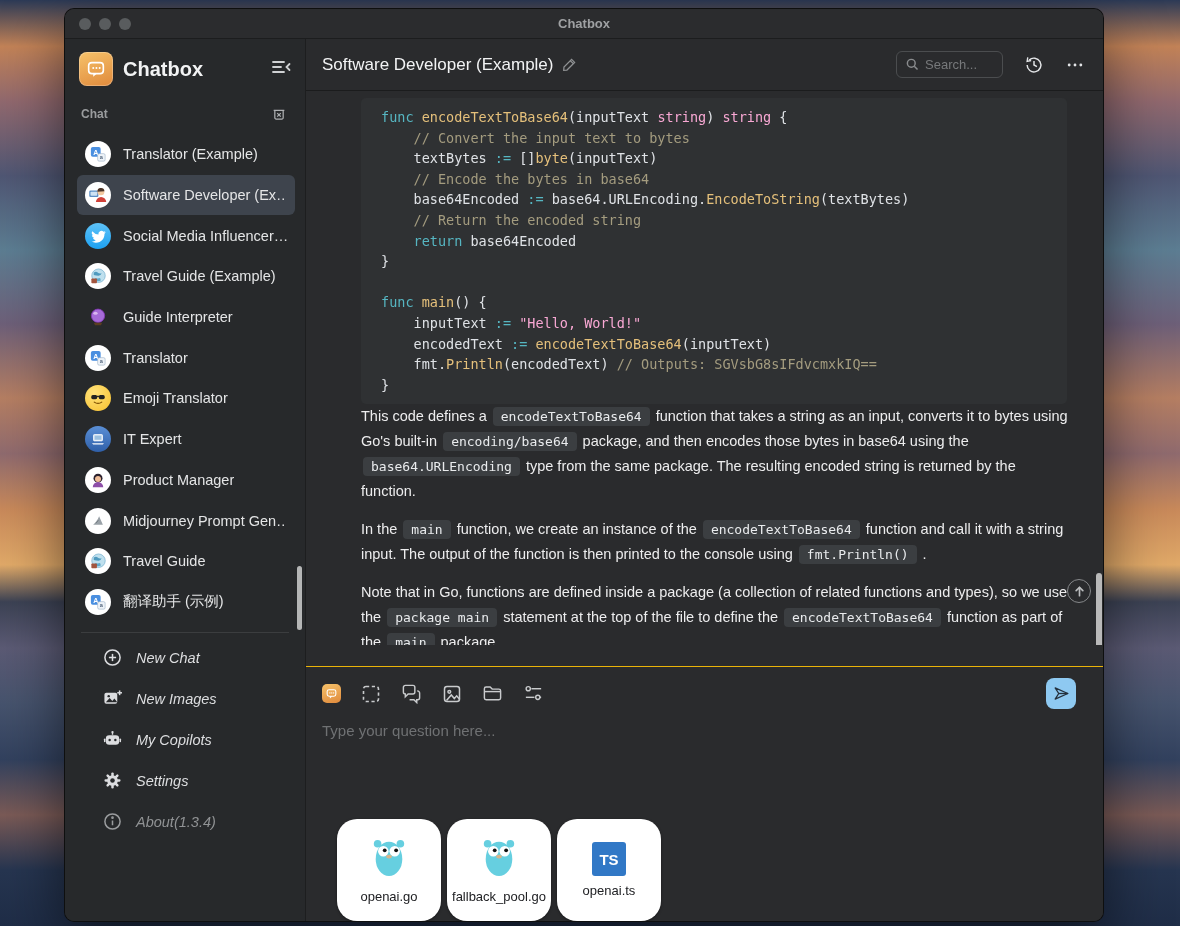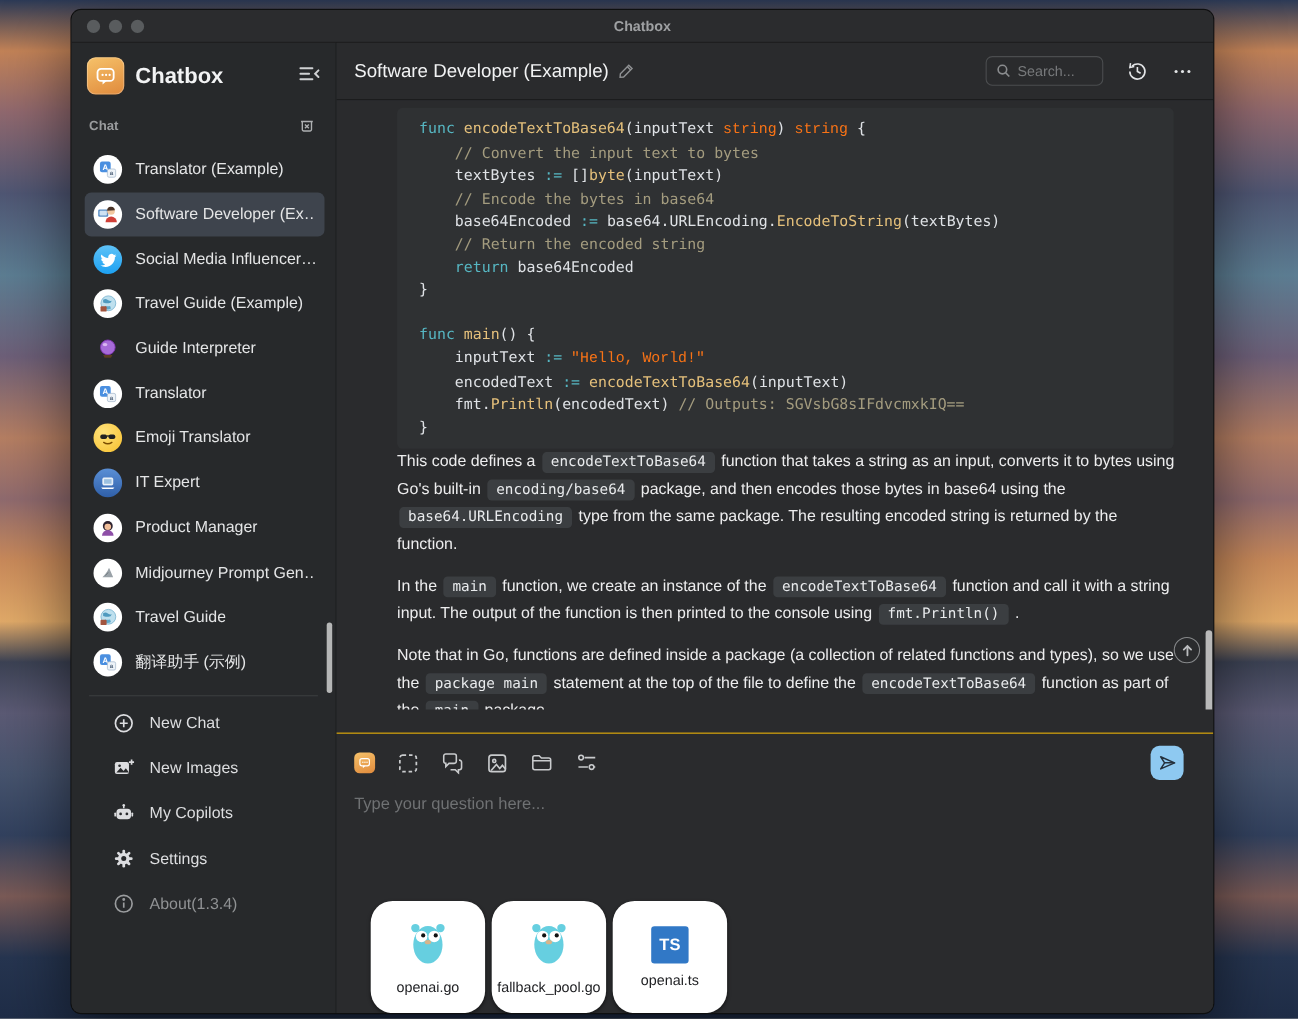--- a/index.html
+++ b/index.html
@@ -41,21 +41,21 @@
   .section-row { display:flex; align-items:center; padding:16px 18px 6px 16px; }
   .section-label { font-size:12px; color:#9a9c9e; flex:1;font-weight:bold; }
   .chat-list { padding:6px 10px 0 12px; }
   .chat-item { height:40.7px; display:flex; align-items:center; gap:12px;
     padding:0 8px; border-radius:6px; cursor:pointer; }
   .chat-item.selected { background:#3e444d; }
   .avatar { width:26px; height:26px; border-radius:50%; flex:0 0 auto;
     display:flex; align-items:center; justify-content:center; overflow:hidden; }
   .chat-label { font-size:14.5px; color:#e4e5e6; white-space:nowrap; overflow:hidden; }
   .side-divider { border-top:1px solid #3b3d3f; margin:10px 16px 2px 16px; }
-  .side-menu { padding:2px 10px 0 28px; }
+  .side-menu { padding:2px 10px 0 28px;font-style:italic; }
   .menu-item { height:41px; display:flex; align-items:center; gap:14px; padding:0 10px; cursor:pointer; }
   .menu-label { font-size:14.5px; color:#dddee0; }
   .menu-item.dim .menu-label { color:#909294; }
   .side-scrollthumb { position:absolute; right:3px; top:527px; width:5px; height:64px;
     background:#cfcfcf; border-radius:3px; opacity:.85; }
   
   .main-header { height:52px; flex:0 0 auto; display:flex; align-items:center;
     padding:0 18px 0 16px; border-bottom:1px solid #1b1c1d; }
   .conv-title { font-size:17px; color:#f2f3f4; }
   .pencil { margin-left:8px; color:#8f9193; display:flex; }
@@ -65,21 +65,21 @@
   .search-box input { border:none; outline:none; background:transparent; width:70px;
     font-size:13px; color:#a9abad; font-family:"Liberation Sans",sans-serif; }
   .search-box input::placeholder { color:#77797b; }
   .icon-btn { margin-left:20px; display:flex; align-items:center; cursor:pointer; color:#e3e5e7; }
   
   .messages { flex:1; min-height:0; position:relative; padding:7px 36px 0 55px; overflow:hidden; }
   .code-block { background:#2f3133; border-radius:5px; padding:9px 20px;
     font-family:"DejaVu Sans Mono", monospace; font-size:13.5px; line-height:20.6px; color:#dfe2e6; }
   .code-line { min-height:20.6px; white-space:pre; }
   .tok-kw { color:#56b6c2; } .tok-op { color:#56b6c2; }
-  .tok-fn { color:#e5c07b; } .tok-str { color:#f97316;font-family:Liberation Mono, monospace; }
+  .tok-fn { color:#e5c07b; } .tok-str { color:#f9a8d4; }
   .tok-cm { color:#a49c7f; } .tok-pl { color:#dfe2e6; }
   .md { width:709px; font-size:14.5px; line-height:25px; color:#ededee; }
   .md p { margin-bottom:13px; }
   .chip { font-family:"DejaVu Sans Mono", monospace; font-size:13px; color:#e9ebed;
     background:#3b3e41; border-radius:4px; padding:2px 8px; margin:0 2px; }
   .scroll-top { position:absolute; right:12px; top:488px; width:24px; height:24px;
     border:1.6px solid #86888a; border-radius:50%; display:flex; align-items:center; justify-content:center;
     color:#babcbe; cursor:pointer; background:transparent; }
   .main-scrollthumb { position:absolute; right:1px; top:482px; width:6px; height:83px;
     background:#c9c9c9; border-radius:3px; opacity:.9; }

